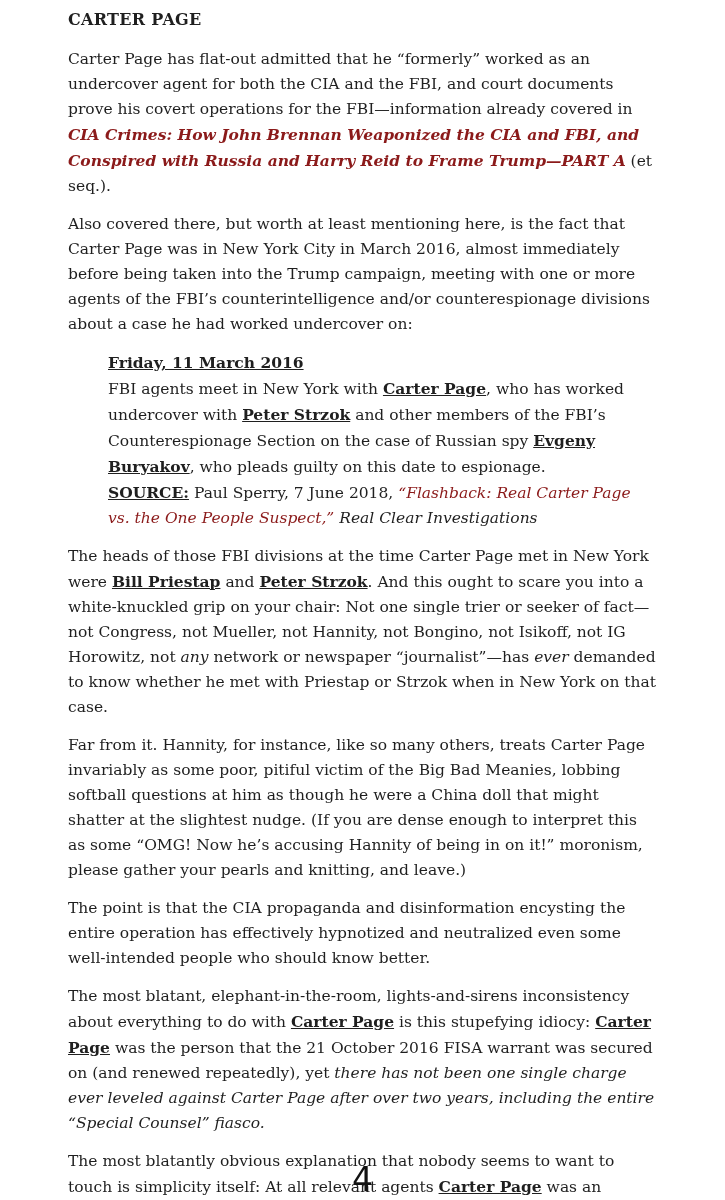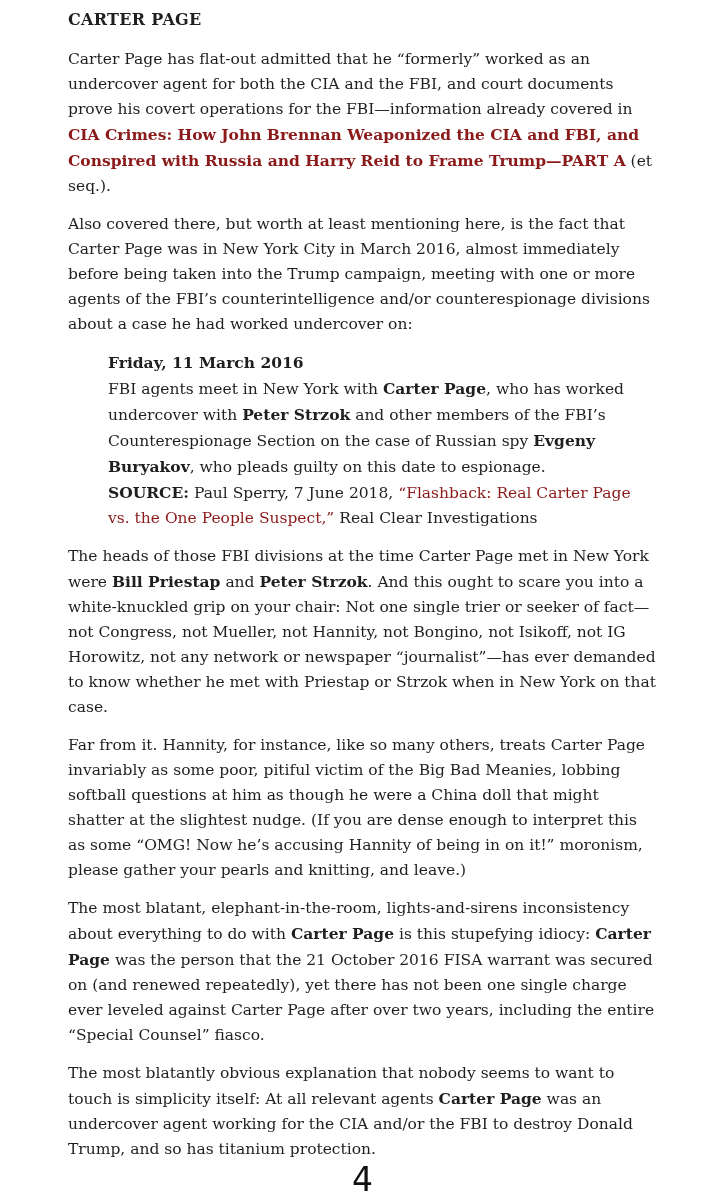--- a/index.html
+++ b/index.html
@@ -28,26 +28,27 @@
   }
   .para{
     font-size:15.5px;
     line-height:25px;
     margin:0 0 13px 0;
     text-align:left;
   }
   .quote{
     margin-left:40px;
   }
-  .b{font-weight:bold;}
-  .i{margin-top:32px;}
+  .b{font-weight:bold;text-decoration:underline;}
+  .i{font-style:italic;margin-top:32px;}
   a.link{
     color:var(--link);
     text-decoration:none;
     cursor:pointer;
+    font-style:italic;
   }
   .pagenum{
     position:absolute;
     bottom:2px;
     left:0;
     width:100%;
     text-align:center;
     font-family:"DejaVu Sans", sans-serif;
     font-size:33px;
     line-height:36px;
@@ -58,18 +59,19 @@
 <body>
 
 <div class="doc">
   <h1 class="doc-heading">CARTER PAGE</h1>
   <div>
       <p class="para"><span>Carter Page has flat-out admitted that he “formerly” worked as an undercover agent for both the CIA and the FBI, and court documents prove his covert operations for the FBI—information already covered in </span><a class="link b">CIA Crimes: How John Brennan Weaponized the CIA and FBI, and Conspired with Russia and Harry Reid to Frame Trump—PART A</a><span> (et seq.).</span></p>
       <p class="para"><span>Also covered there, but worth at least mentioning here, is the fact that Carter Page was in New York City in March 2016, almost immediately before being taken into the Trump campaign, meeting with one or more agents of the FBI’s counterintelligence and/or counterespionage divisions about a case he had worked undercover on:</span></p>
       <div class="para quote"><span class="b">Friday, 11 March 2016</span><br><span>FBI agents meet in New York with </span><span class="b">Carter Page</span><span>, who has worked undercover with </span><span class="b">Peter Strzok</span><span> and other members of the FBI’s Counterespionage Section on the case of Russian spy </span><span class="b">Evgeny Buryakov</span><span>, who pleads guilty on this date to espionage.</span><br><span class="b">SOURCE:</span><span> Paul Sperry, 7 June 2018, </span><a class="link">“Flashback: Real Carter Page vs. the One People Suspect,”</a><span> </span><span class="i">Real Clear Investigations</span></div>
       <p class="para"><span>The heads of those FBI divisions at the time Carter Page met in New York were </span><span class="b">Bill Priestap</span><span> and </span><span class="b">Peter Strzok</span><span>. And this ought to scare you into a white-knuckled grip on your chair: Not one single trier or seeker of fact—not Congress, not Mueller, not Hannity, not Bongino, not Isikoff, not IG Horowitz, not </span><span class="i">any</span><span> network or newspaper “journalist”—has </span><span class="i">ever</span><span> demanded to know whether he met with Priestap or Strzok when in New York on that case.</span></p>
       <p class="para"><span>Far from it. Hannity, for instance, like so many others, treats Carter Page invariably as some poor, pitiful victim of the Big Bad Meanies, lobbing softball questions at him as though he were a China doll that might shatter at the slightest nudge. (If you are dense enough to interpret this as some “OMG! Now he’s accusing Hannity of being in on it!” moronism, please gather your pearls and knitting, and leave.)</span></p>
+      <p class="para"><span>The point is that the CIA propaganda and disinformation encysting the entire operation has effectively hypnotized and neutralized even some well-intended people who should know better.</span></p>
       <p class="para"><span>The most blatant, elephant-in-the-room, lights-and-sirens inconsistency about everything to do with </span><span class="b">Carter Page</span><span> is this stupefying idiocy: </span><span class="b">Carter Page</span><span> was the person that the 21 October 2016 FISA warrant was secured on (and renewed repeatedly), yet </span><span class="i">there has not been one single charge ever leveled against Carter Page after over two years, including the entire “Special Counsel” fiasco.</span></p>
       <p class="para"><span>The most blatantly obvious explanation that nobody seems to want to touch is simplicity itself: At all relevant agents </span><span class="b">Carter Page</span><span> was an undercover agent working for the CIA and/or the FBI to destroy Donald Trump, and so has titanium protection.</span></p>
     </div>
 </div>
 
 <div class="pagenum">4</div>
 
 </body></html>

